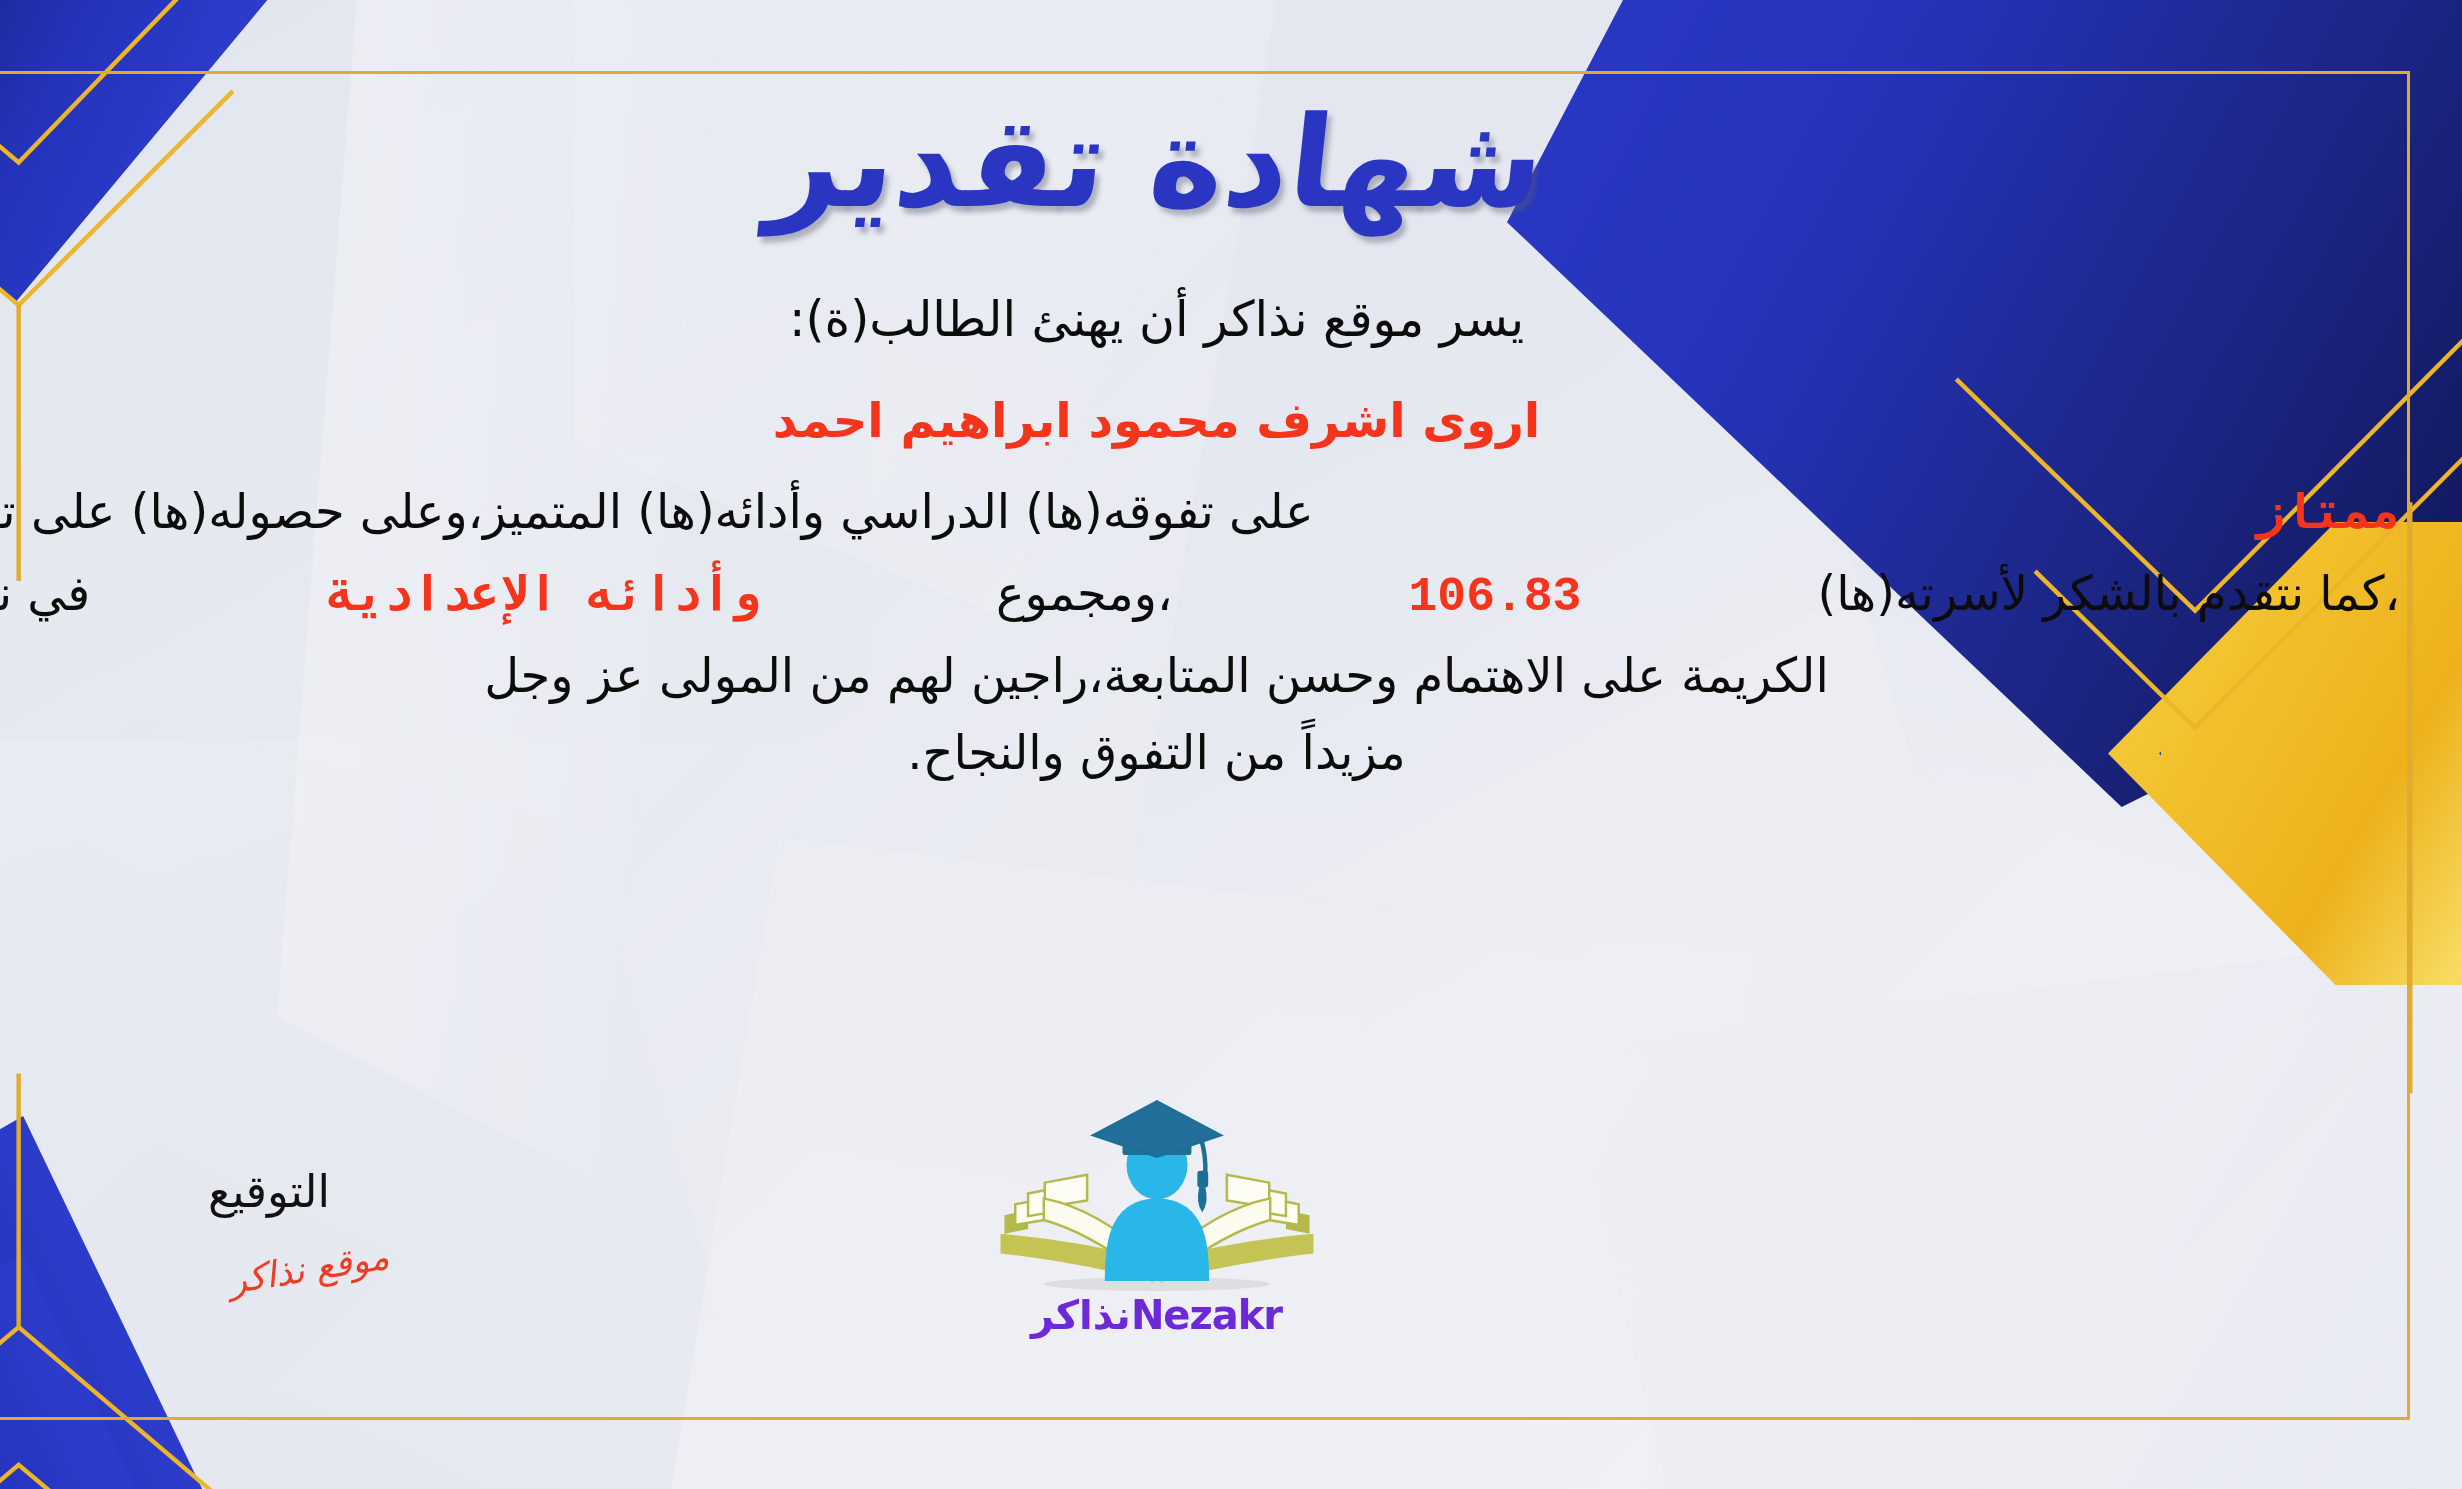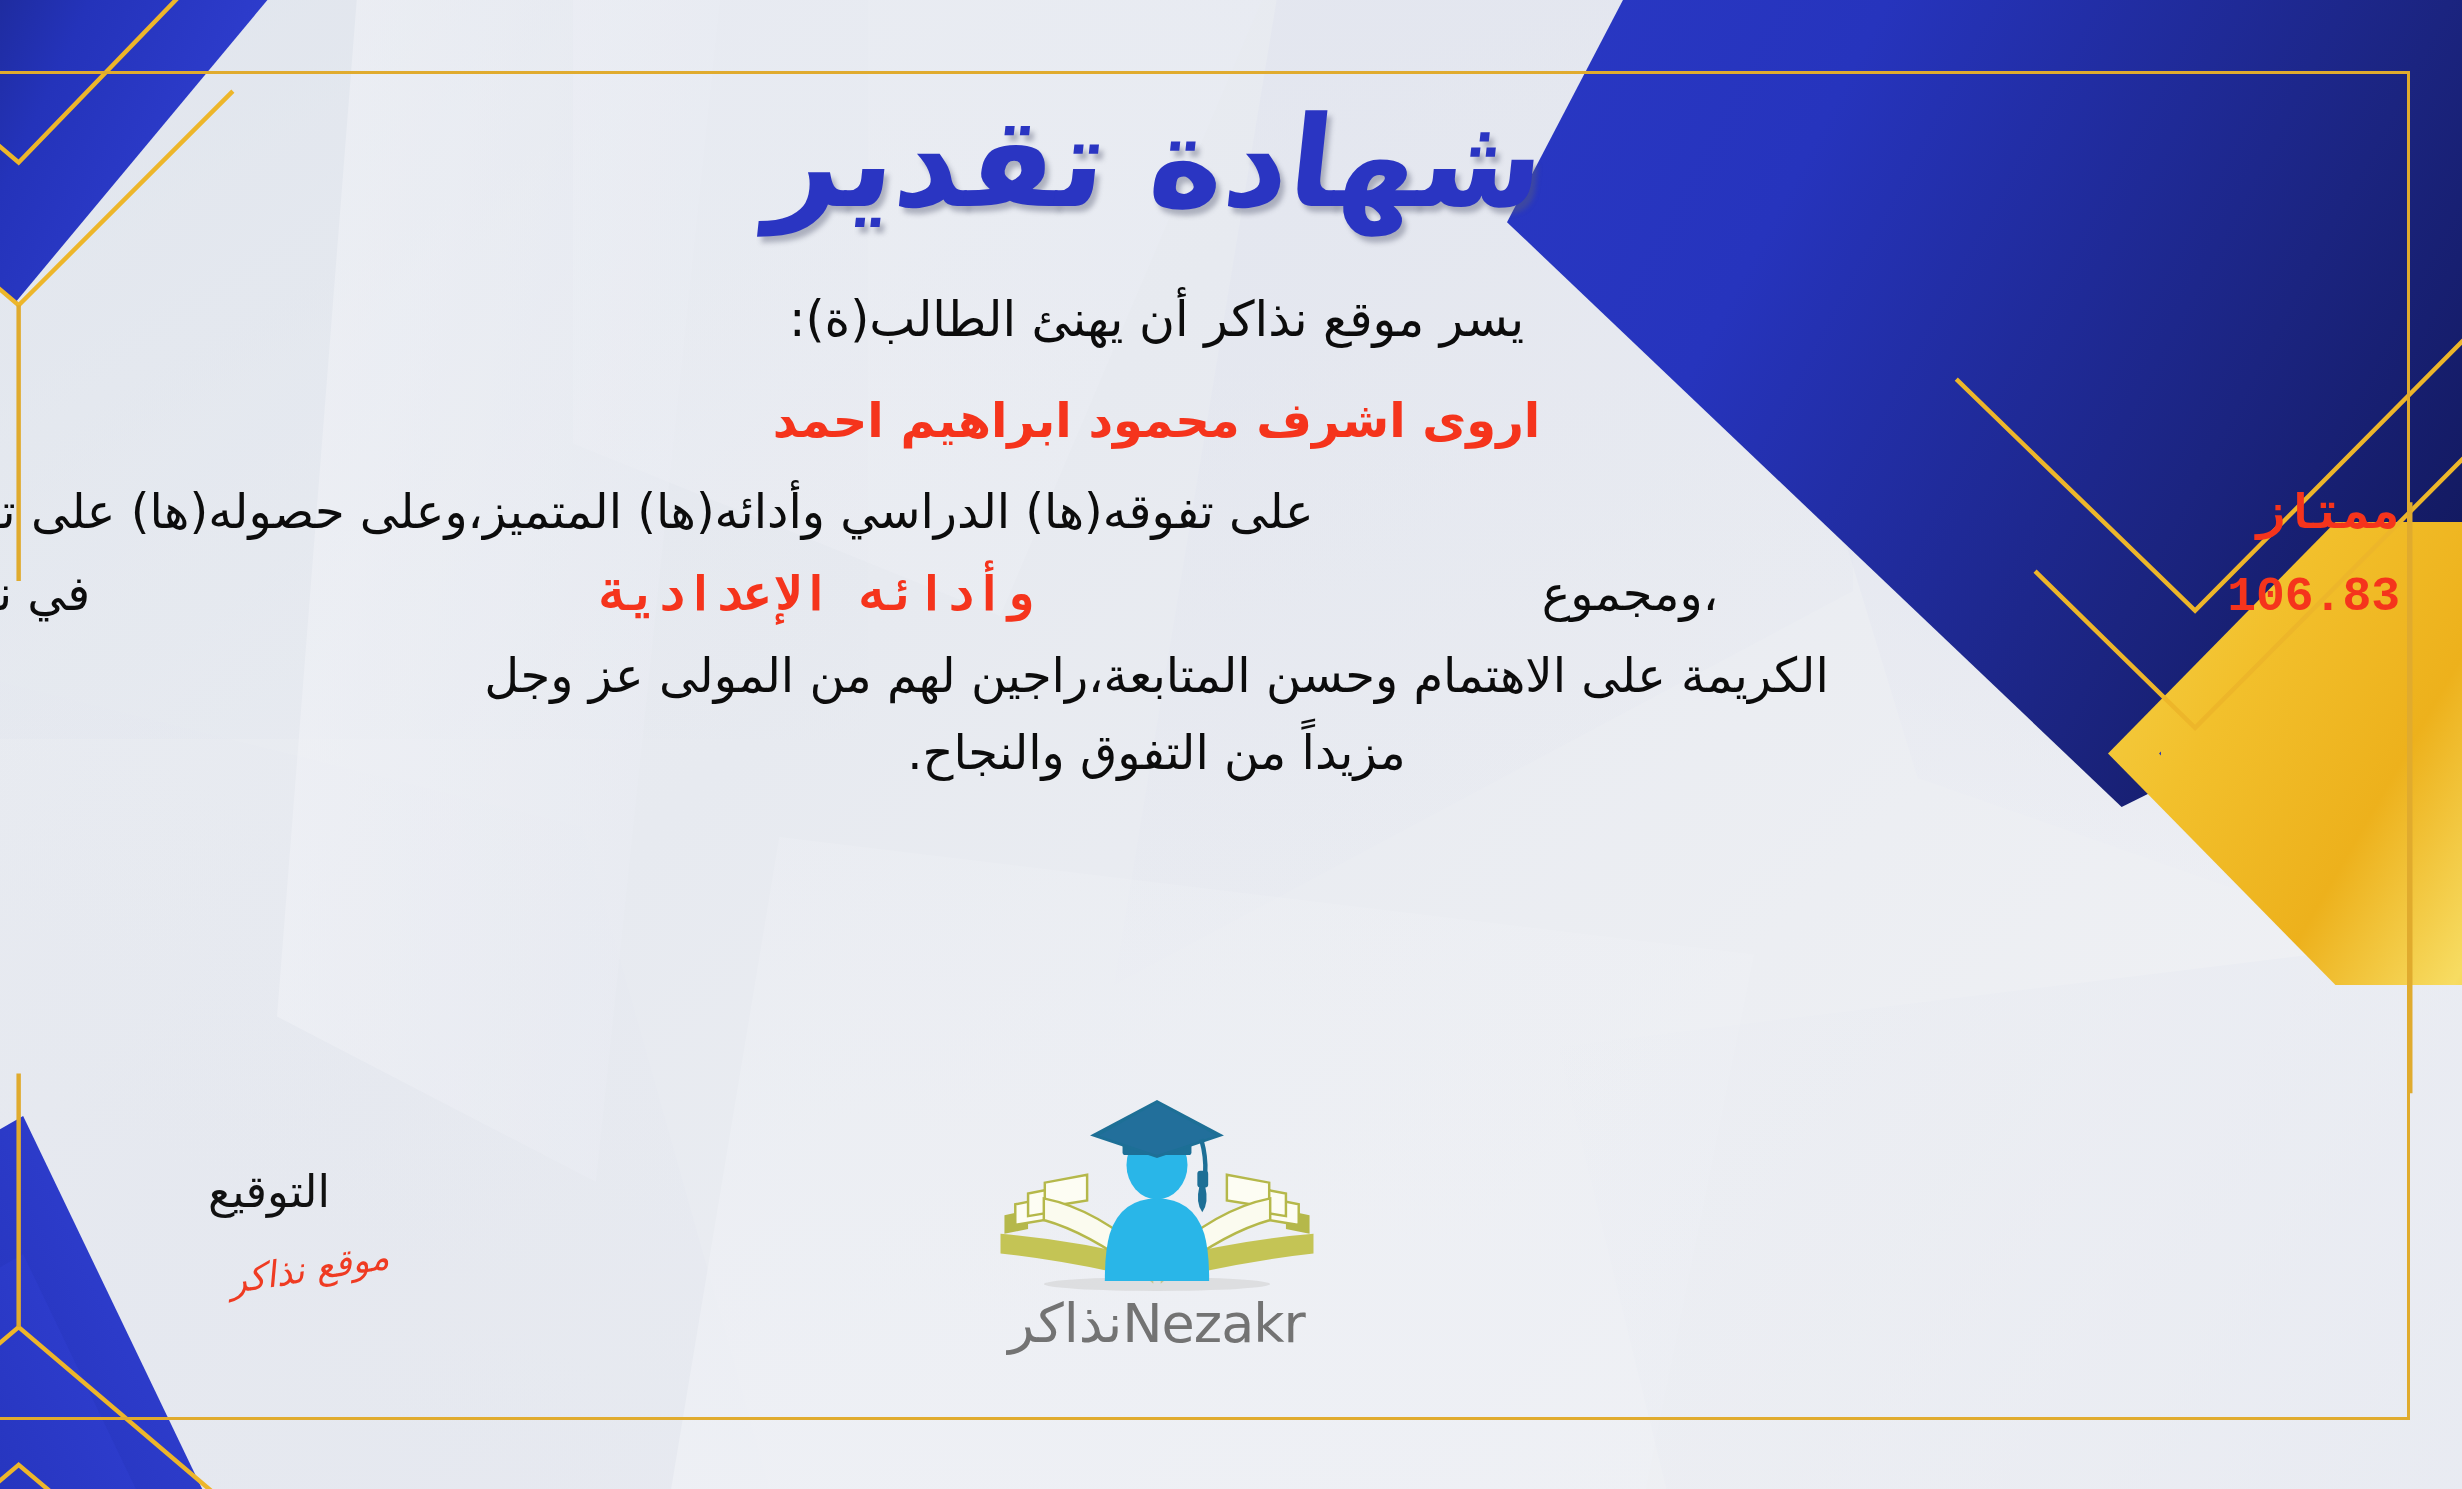--- a/index.html
+++ b/index.html
@@ -204,23 +204,23 @@
     position: absolute;
     left: 50%;
     transform: translateX(-50%);
     top: 9.8px;
     width: 374px;
     text-align: center;
   }
   .logo-mark { width: 374px; height: 212px; display: block; }
   .logo-text {
     margin-top: -5.9px;
-    font-size: 54px;
-    font-weight: 400;
-    color: #737373;
+    font-size: 40px;
+    font-weight: 700;
+    color: #6d28d9;
     letter-spacing: -1px;
     white-space: nowrap;
   }
 </style>
 </head>
 <body>
 
 <div id="certificate">
 
   <div class="bg-base"></div>
@@ -269,20 +269,21 @@
       <div class="line intro">يسر موقع نذاكر أن يهنئ الطالب(ة):</div>
 
       <div class="line name">اروى اشرف محمود ابراهيم احمد</div>
 
       <div class="line justified">
         <span class="accent">ممتاز</span>
         <span>على تفوقه(ها) الدراسي وأدائه(ها) المتميز،وعلى حصوله(ها) على تقدير</span>
       </div>
 
       <div class="line justified">
+        <span>،كما نتقدم بالشكر لأسرته(ها)</span>
         <span class="accent">106.83</span>
         <span>،ومجموع</span>
         <span class="accent">وأدائه الإعدادية</span>
         <span>في نتيجة</span>
       </div>
 
       <div class="line center-line">الكريمة على الاهتمام وحسن المتابعة،راجين لهم من المولى عز وجل</div>
 
       <div class="line center-line">مزيداً من التفوق والنجاح.</div>
     </div>

